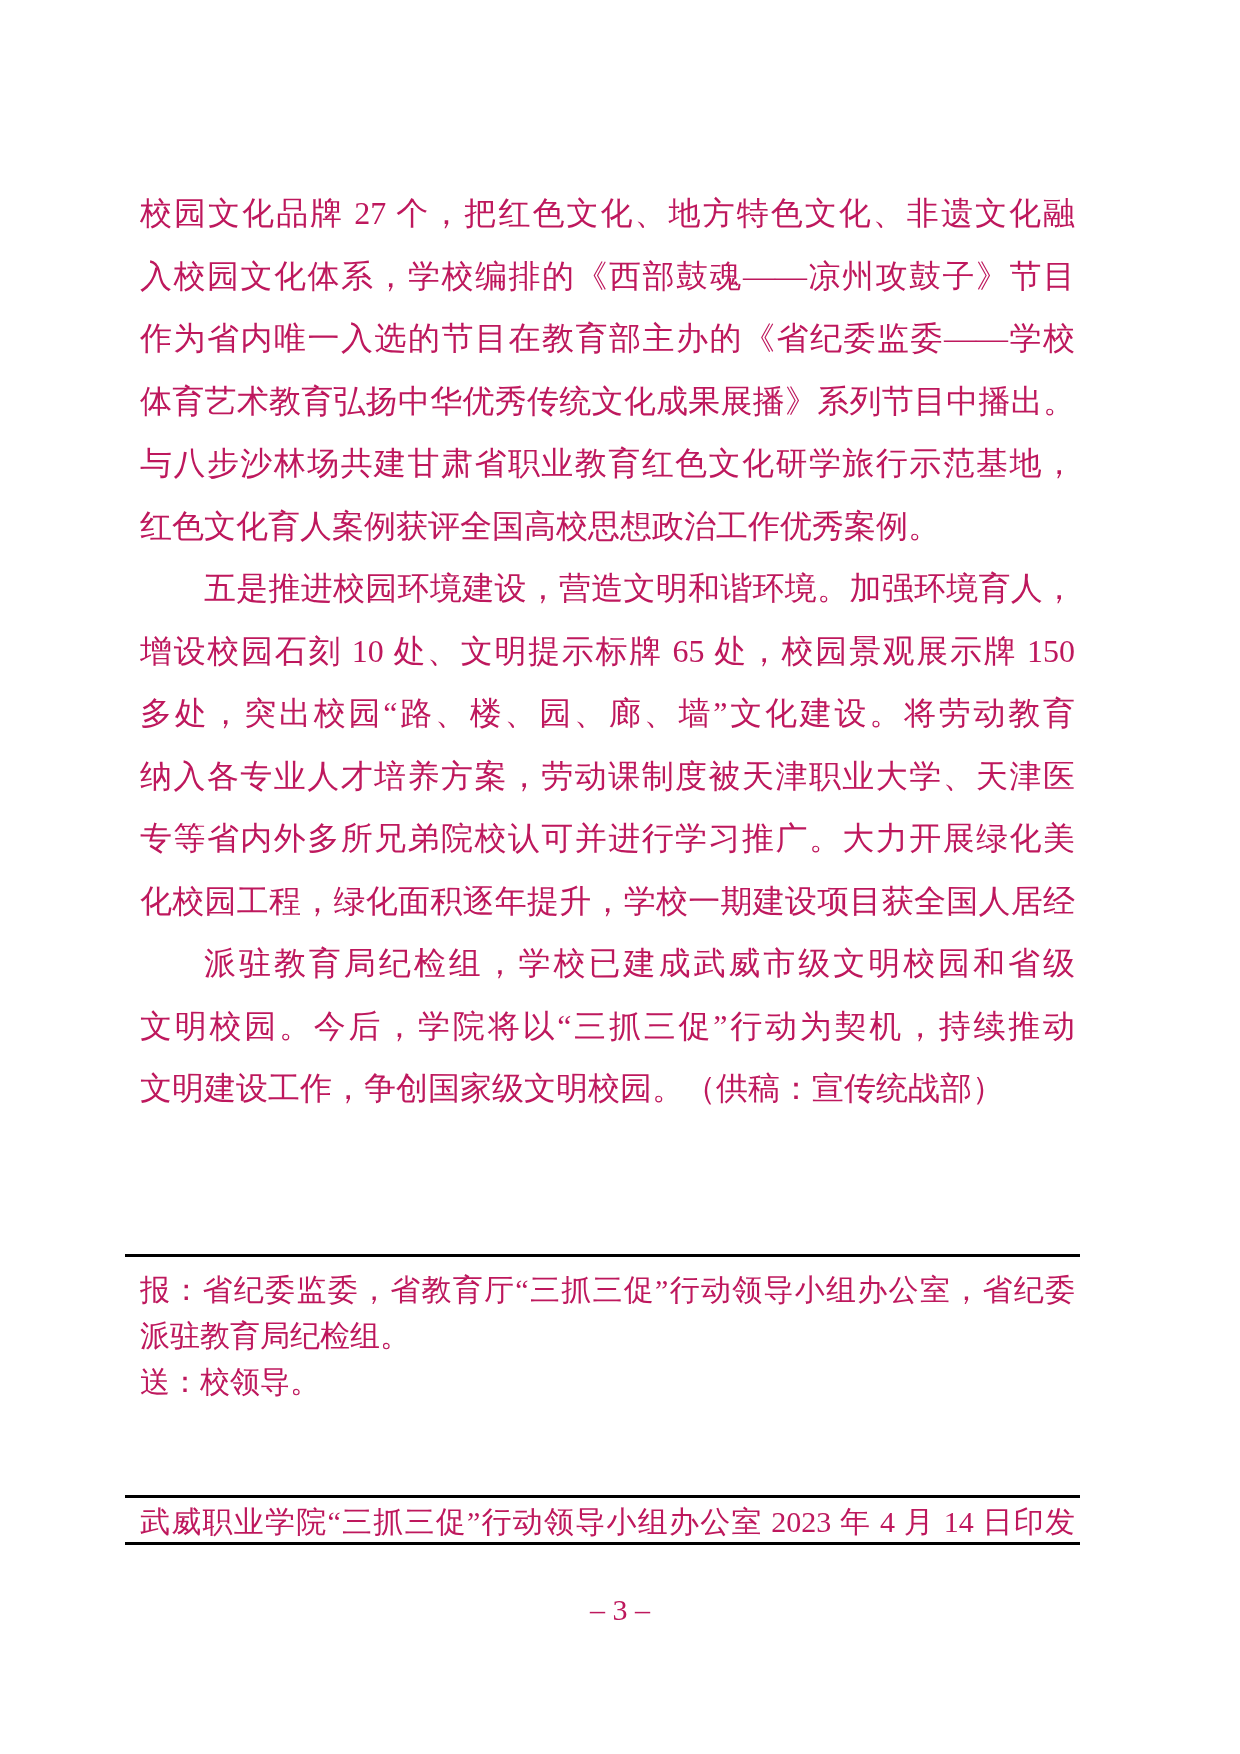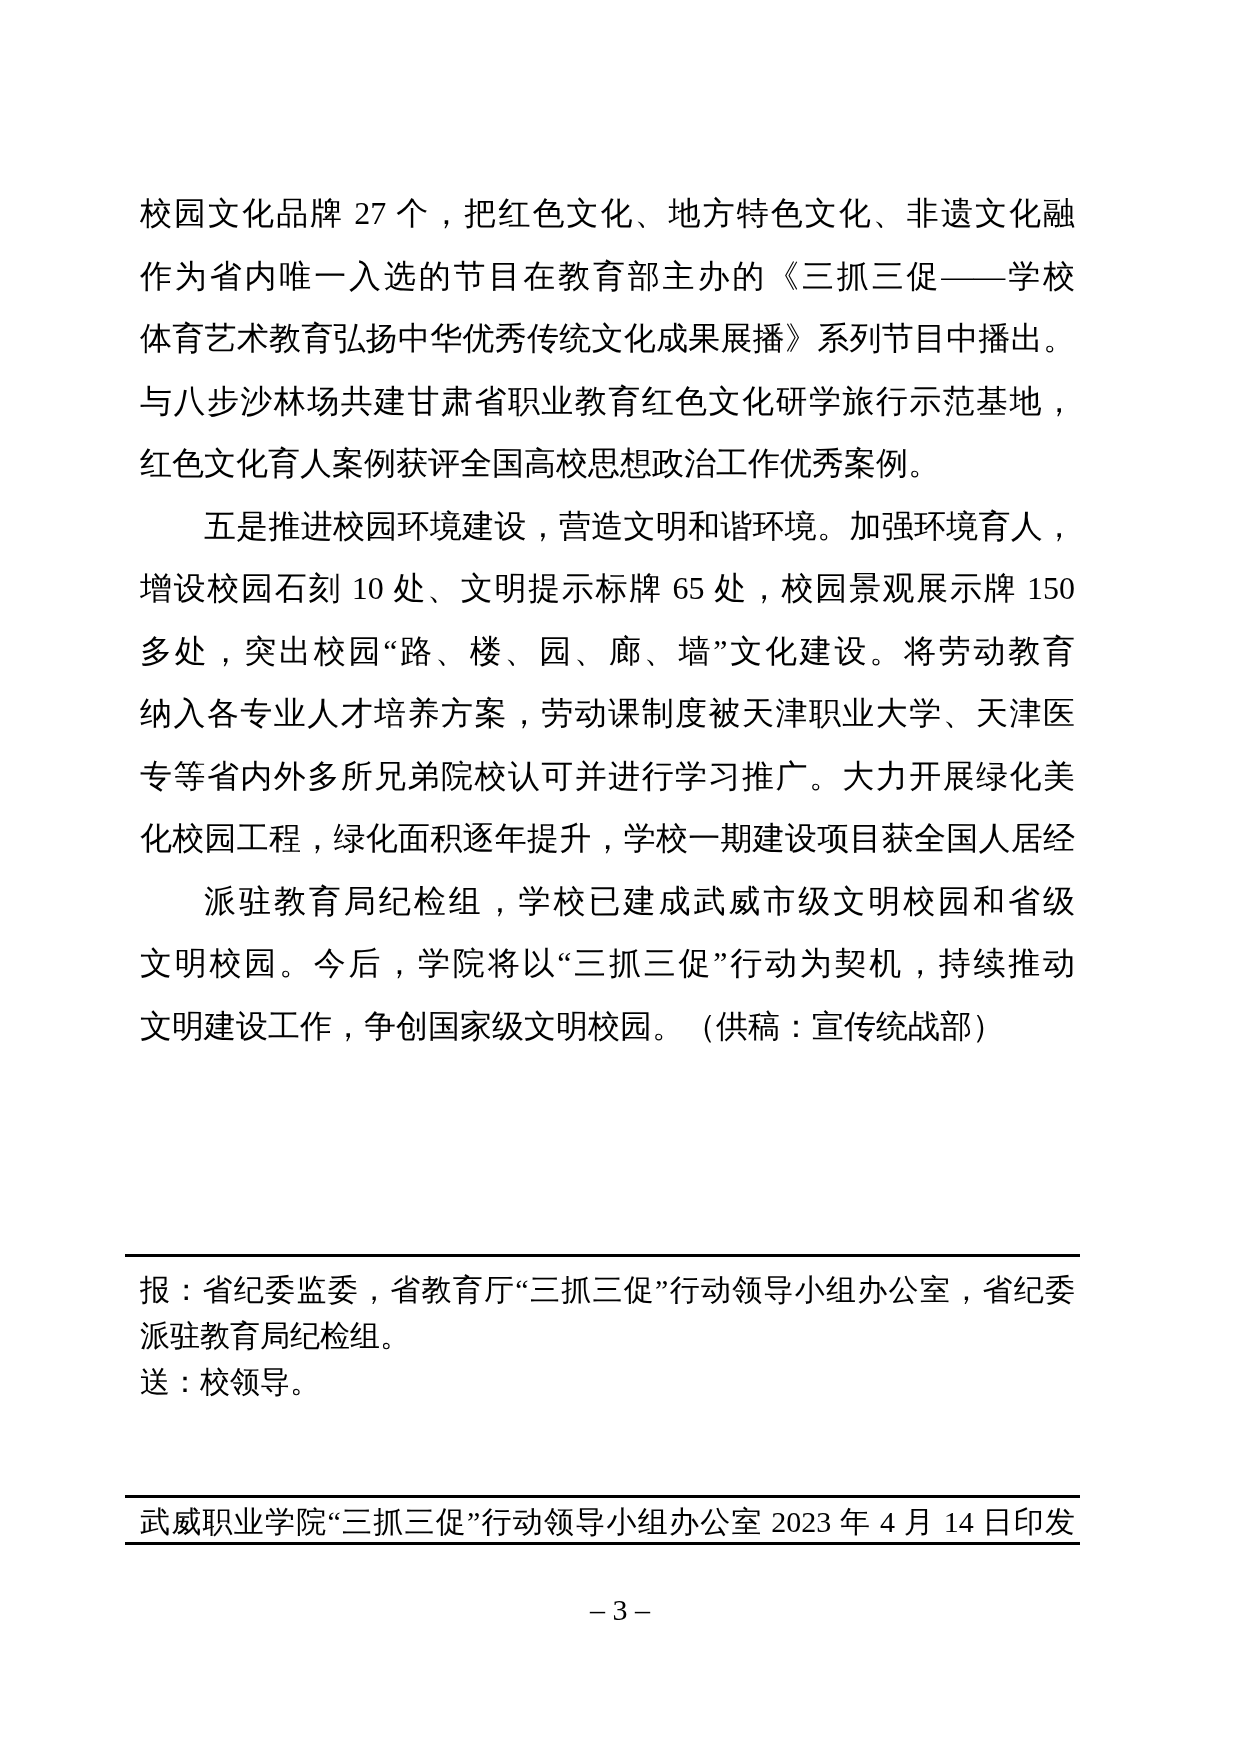--- a/index.html
+++ b/index.html
@@ -3,21 +3,21 @@
 <meta charset="utf-8">
 <style>
   * { margin: 0; padding: 0; box-sizing: border-box; }
   html, body { background: #ffffff; }
   .page {
     position: relative;
     width: 1240px;
     height: 1754px;
     background: #ffffff;
     font-family: "Liberation Serif", "DejaVu Serif", serif;
-    color: #000000;
+    color: #be185d;
     overflow: hidden;
   }
   .body-text {
     position: absolute;
     left: 140px;
     top: 182px;
     width: 935px;
   }
   .bline {
     font-size: 32px;
@@ -83,21 +83,22 @@
     line-height: 36px;
   }
 </style>
 </head>
 <body>
 
 <div class="page">
 
   <div class="body-text">
     <div class="bline">校园文化品牌 27 个，把红色文化、地方特色文化、非遗文化融</div>
-    <div class="bline">作为省内唯一入选的节目在教育部主办的《三抓三促——学校</div>
+    <div class="bline">入校园文化体系，学校编排的《西部鼓魂——凉州攻鼓子》节目</div>
+    <div class="bline">作为省内唯一入选的节目在教育部主办的《省纪委监委——学校</div>
     <div class="bline">体育艺术教育弘扬中华优秀传统文化成果展播》系列节目中播出。</div>
     <div class="bline">与八步沙林场共建甘肃省职业教育红色文化研学旅行示范基地，</div>
     <div class="bline end">红色文化育人案例获评全国高校思想政治工作优秀案例。</div>
     <div class="bline indent">
       <span class="bold-head">五是推进校园环境建设，营造文明和谐环境。</span><span>加强环境育人，</span>
     </div>
     <div class="bline">增设校园石刻 10 处、文明提示标牌 65 处，校园景观展示牌 150</div>
     <div class="bline">多处，突出校园“路、楼、园、廊、墙”文化建设。将劳动教育</div>
     <div class="bline">纳入各专业人才培养方案，劳动课制度被天津职业大学、天津医</div>
     <div class="bline">专等省内外多所兄弟院校认可并进行学习推广。大力开展绿化美</div>

